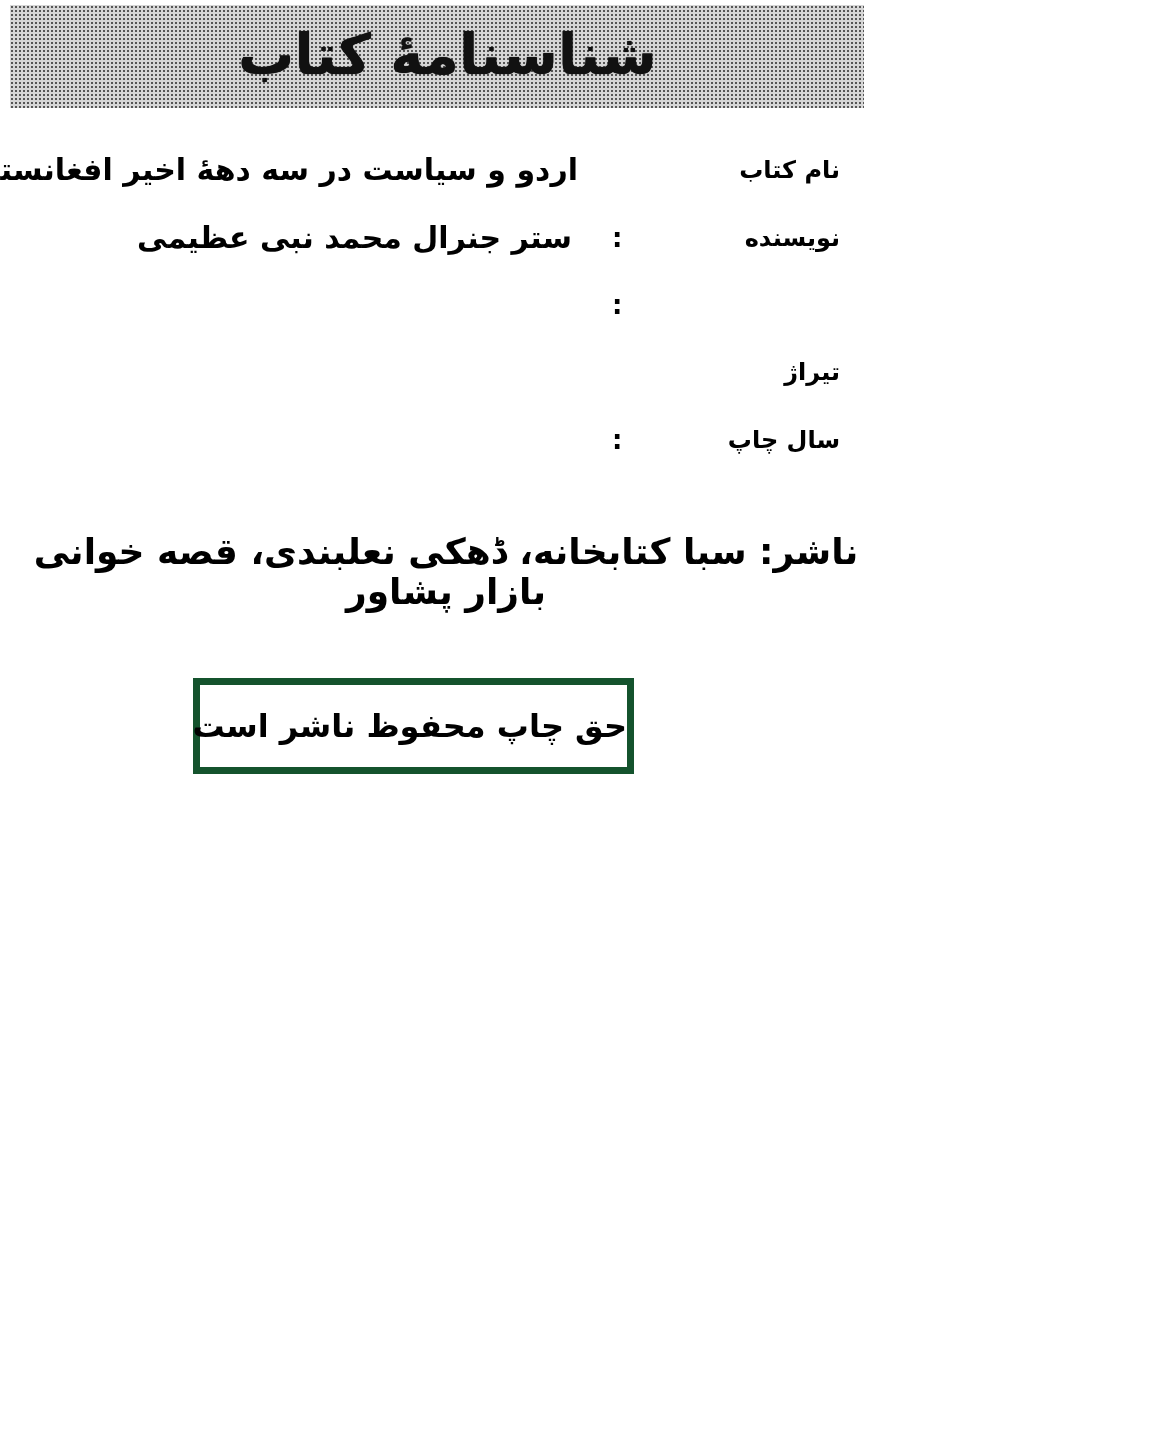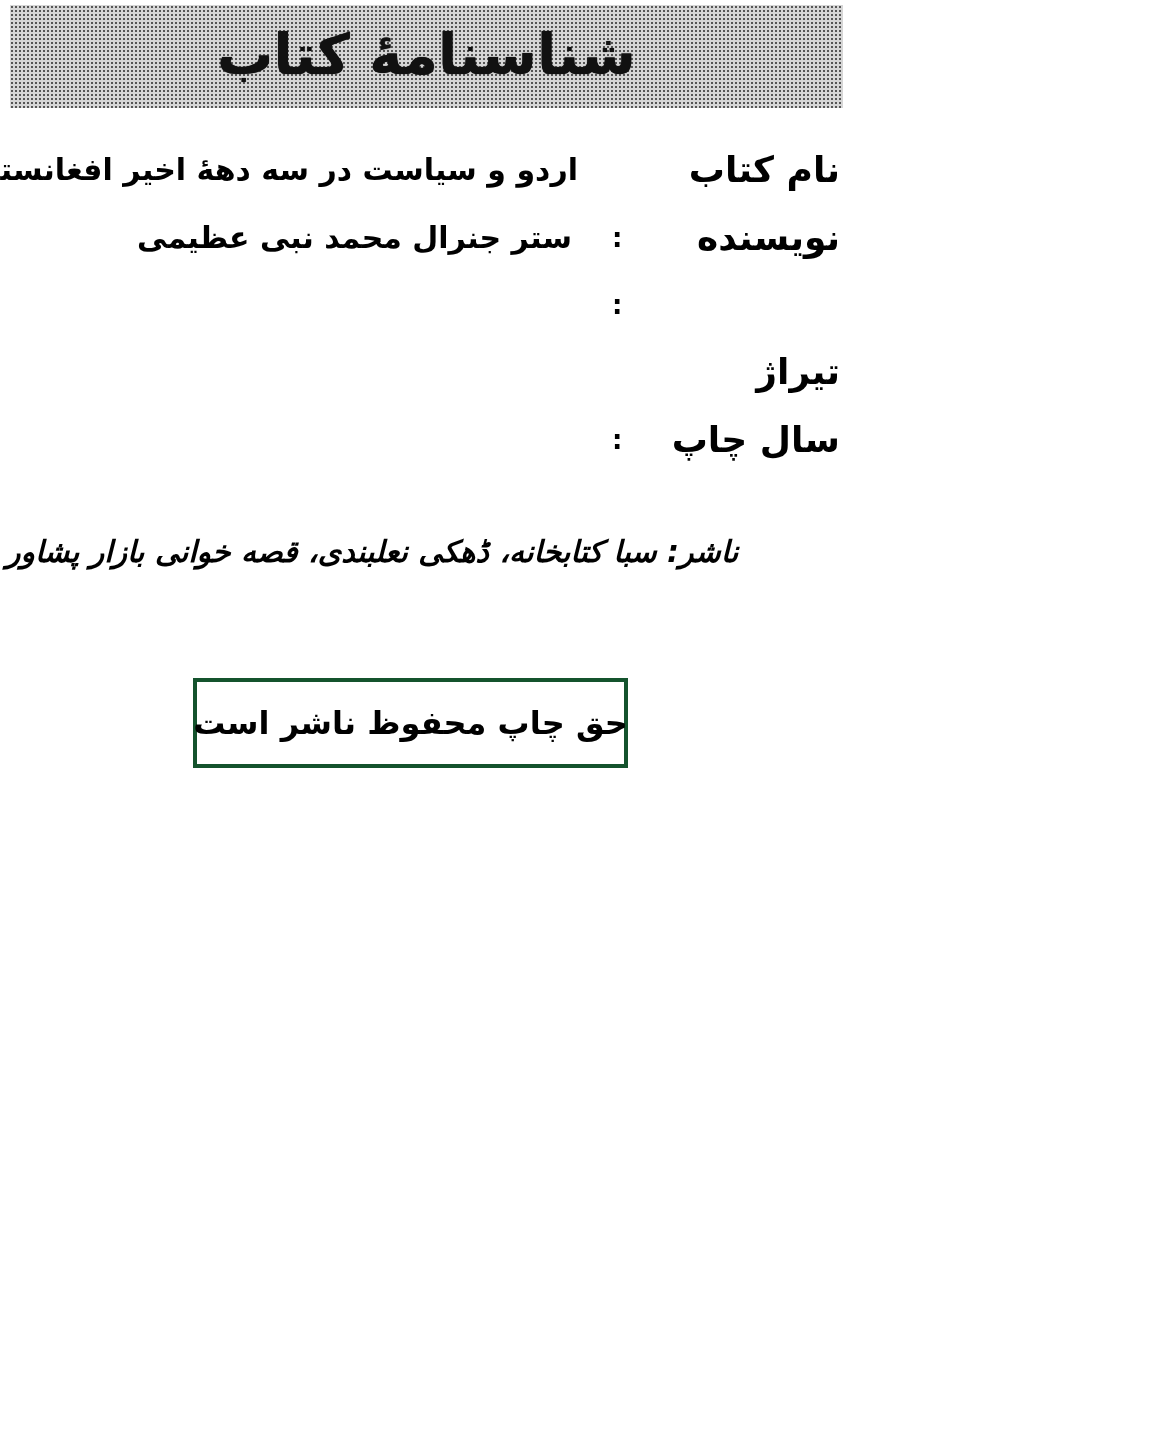--- a/index.html
+++ b/index.html
@@ -20,20 +20,21 @@
       left: 10px;
       top: 5px;
       width: 833px;
       height: 103px;
       background-color: #d6d6d6;
       background-image: radial-gradient(circle, #555555 0.9px, transparent 1.2px);
       background-size: 4px 4px;
       display: flex;
       align-items: center;
       justify-content: center;
+      padding-left: 21px;
     }
     .banner-title {
       direction: rtl;
       font-size: 56px;
       font-weight: bold;
       color: #111111;
       letter-spacing: 1px;
       line-height: 1;
       margin-top: -4px;
       text-shadow: 0 0 1px #000;
@@ -42,21 +43,21 @@
       position: absolute;
       left: 0;
       width: 1176px;
       height: 50px;
       direction: rtl;
     }
     .info-label {
       position: absolute;
       right: 336px;          
       top: 0;
-      font-size: 36px;
+      font-size: 24px;
       font-weight: bold;
       white-space: nowrap;
       line-height: 50px;
     }
     .info-colon {
       position: absolute;
       left: 612px;
       top: 0;
       font-size: 26px;
       font-weight: bold;
@@ -70,36 +71,35 @@
       font-weight: bold;
       white-space: nowrap;
       line-height: 50px;
     }
     .publisher {
       position: absolute;
       left: 6px;
       top: 532px;
       width: 880px;
       direction: rtl;
-      text-align: left;
-      font-size: 30px;
+      text-align: center;
+      font-size: 36px;
       font-weight: bold;
       line-height: 40px;
-      font-style: italic;
     }
     .copyright-box {
       position: absolute;
       left: 193px;
       top: 678px;
       width: 427px;
       height: 82px;
-      border: 4px solid #14532d;
+      border: 7px solid #14532d;
       display: flex;
       align-items: center;
-      justify-content: center;
+      justify-content: flex-end;
       box-sizing: content-box;
     }
     .copyright-text {
       direction: rtl;
       font-size: 32px;
       font-weight: bold;
       white-space: nowrap;
     }
   </style>
 </head>

